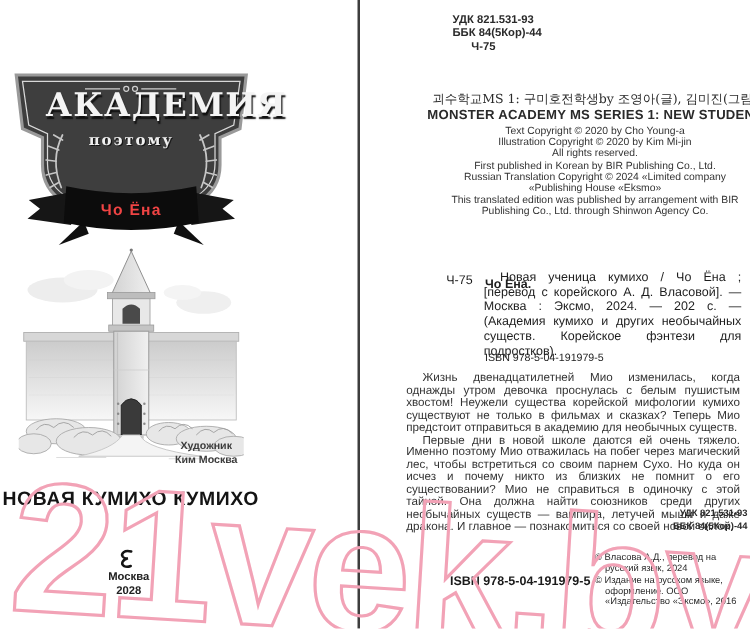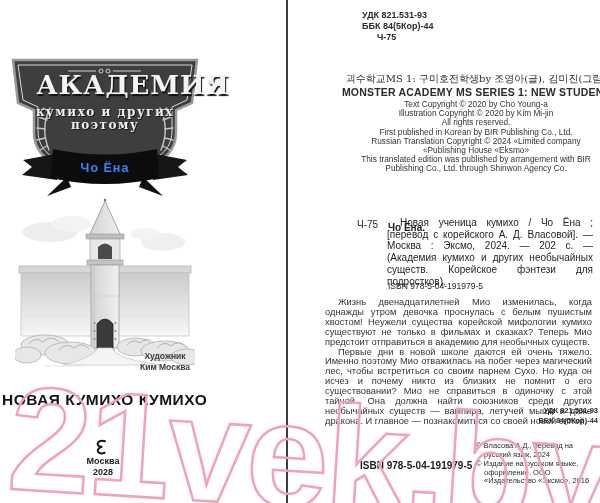--- a/index.html
+++ b/index.html
@@ -11,21 +11,21 @@
   #gutter{left:286px;top:0;width:2px;height:503px;background:#3d3d3d;}
 
   
   .plaque-title{left:8px;top:70px;width:194px;text-align:center;
     font-family:"DejaVu Serif","Liberation Serif",serif;font-weight:bold;font-size:26px;
     color:#f4f4f4;letter-spacing:1px;text-shadow:1px 2px 1px #101010;margin-left:28px;}
   .plaque-sub{left:8px;top:106px;width:194px;text-align:center;
     font-family:"DejaVu Serif","Liberation Serif",serif;font-weight:bold;font-size:12px;
     line-height:13px;color:#f0f0f0;letter-spacing:1.5px;text-shadow:1px 1px 0 #151515;}
   .ribbon-name{left:55px;top:161px;width:100px;text-align:center;font-size:12.5px;
-    font-weight:bold;color:#3b82f6;letter-spacing:1px;}
+    font-weight:bold;color:#ef4444;letter-spacing:1px;}
   .artist{left:130px;top:351px;width:70px;text-align:center;font-size:8.5px;
     line-height:10.5px;color:#3c3c3c;font-weight:bold;}
   .series-title{left:2px;top:391px;font-size:15.5px;font-weight:bold;color:#141414;
     letter-spacing:0.5px;white-space:nowrap;}
   .imprint{left:73px;width:60px;text-align:center;font-size:9px;font-weight:bold;color:#222;}
 
   
   .codes-top{left:362px;top:10px;font-size:9px;font-weight:bold;line-height:11px;color:#2a2a2a;}
   .codes-top .indent{margin-left:15px;}
   .center-block{left:326px;width:300px;text-align:center;color:#2a2a2a;}
@@ -76,21 +76,20 @@
         <path d="M42,56 l-7,-4 M39,64 l-8,-3 M37,73 l-8,-1 M37,82 l-8,2 M39,90 l-7,4"></path>
       </g>
       <g stroke="#c6c6c6" stroke-width="1.4" fill="none" stroke-linecap="round">
         <path d="M152,52 Q162,72 153,94"></path>
         <path d="M152,56 l7,-4 M155,64 l8,-3 M157,73 l8,-1 M157,82 l8,2 M155,90 l7,4"></path>
       </g>
     </svg>
 
     <div class="abs plaque-title">АКАДЕМИЯ</div>
     <div class="abs plaque-sub">
-      <div>кумихо и других</div>
       <div>поэтому</div>
     </div>
 
     <svg class="abs" style="left:15px;top:146px;" width="180" height="54" viewBox="0 0 180 54">
       <polygon points="40,8 8,14 17,21 7,29 42,34" fill="#161616"></polygon>
       <polygon points="140,8 172,14 163,21 173,29 138,34" fill="#161616"></polygon>
       <polygon points="52,31 32,50 56,41" fill="#101010"></polygon>
       <polygon points="128,31 148,50 124,41" fill="#101010"></polygon>
       <path d="M38,3 Q90,14 142,3 L144,32 Q90,44 36,32 Z" fill="#0c0c0c"></path>
     </svg>

